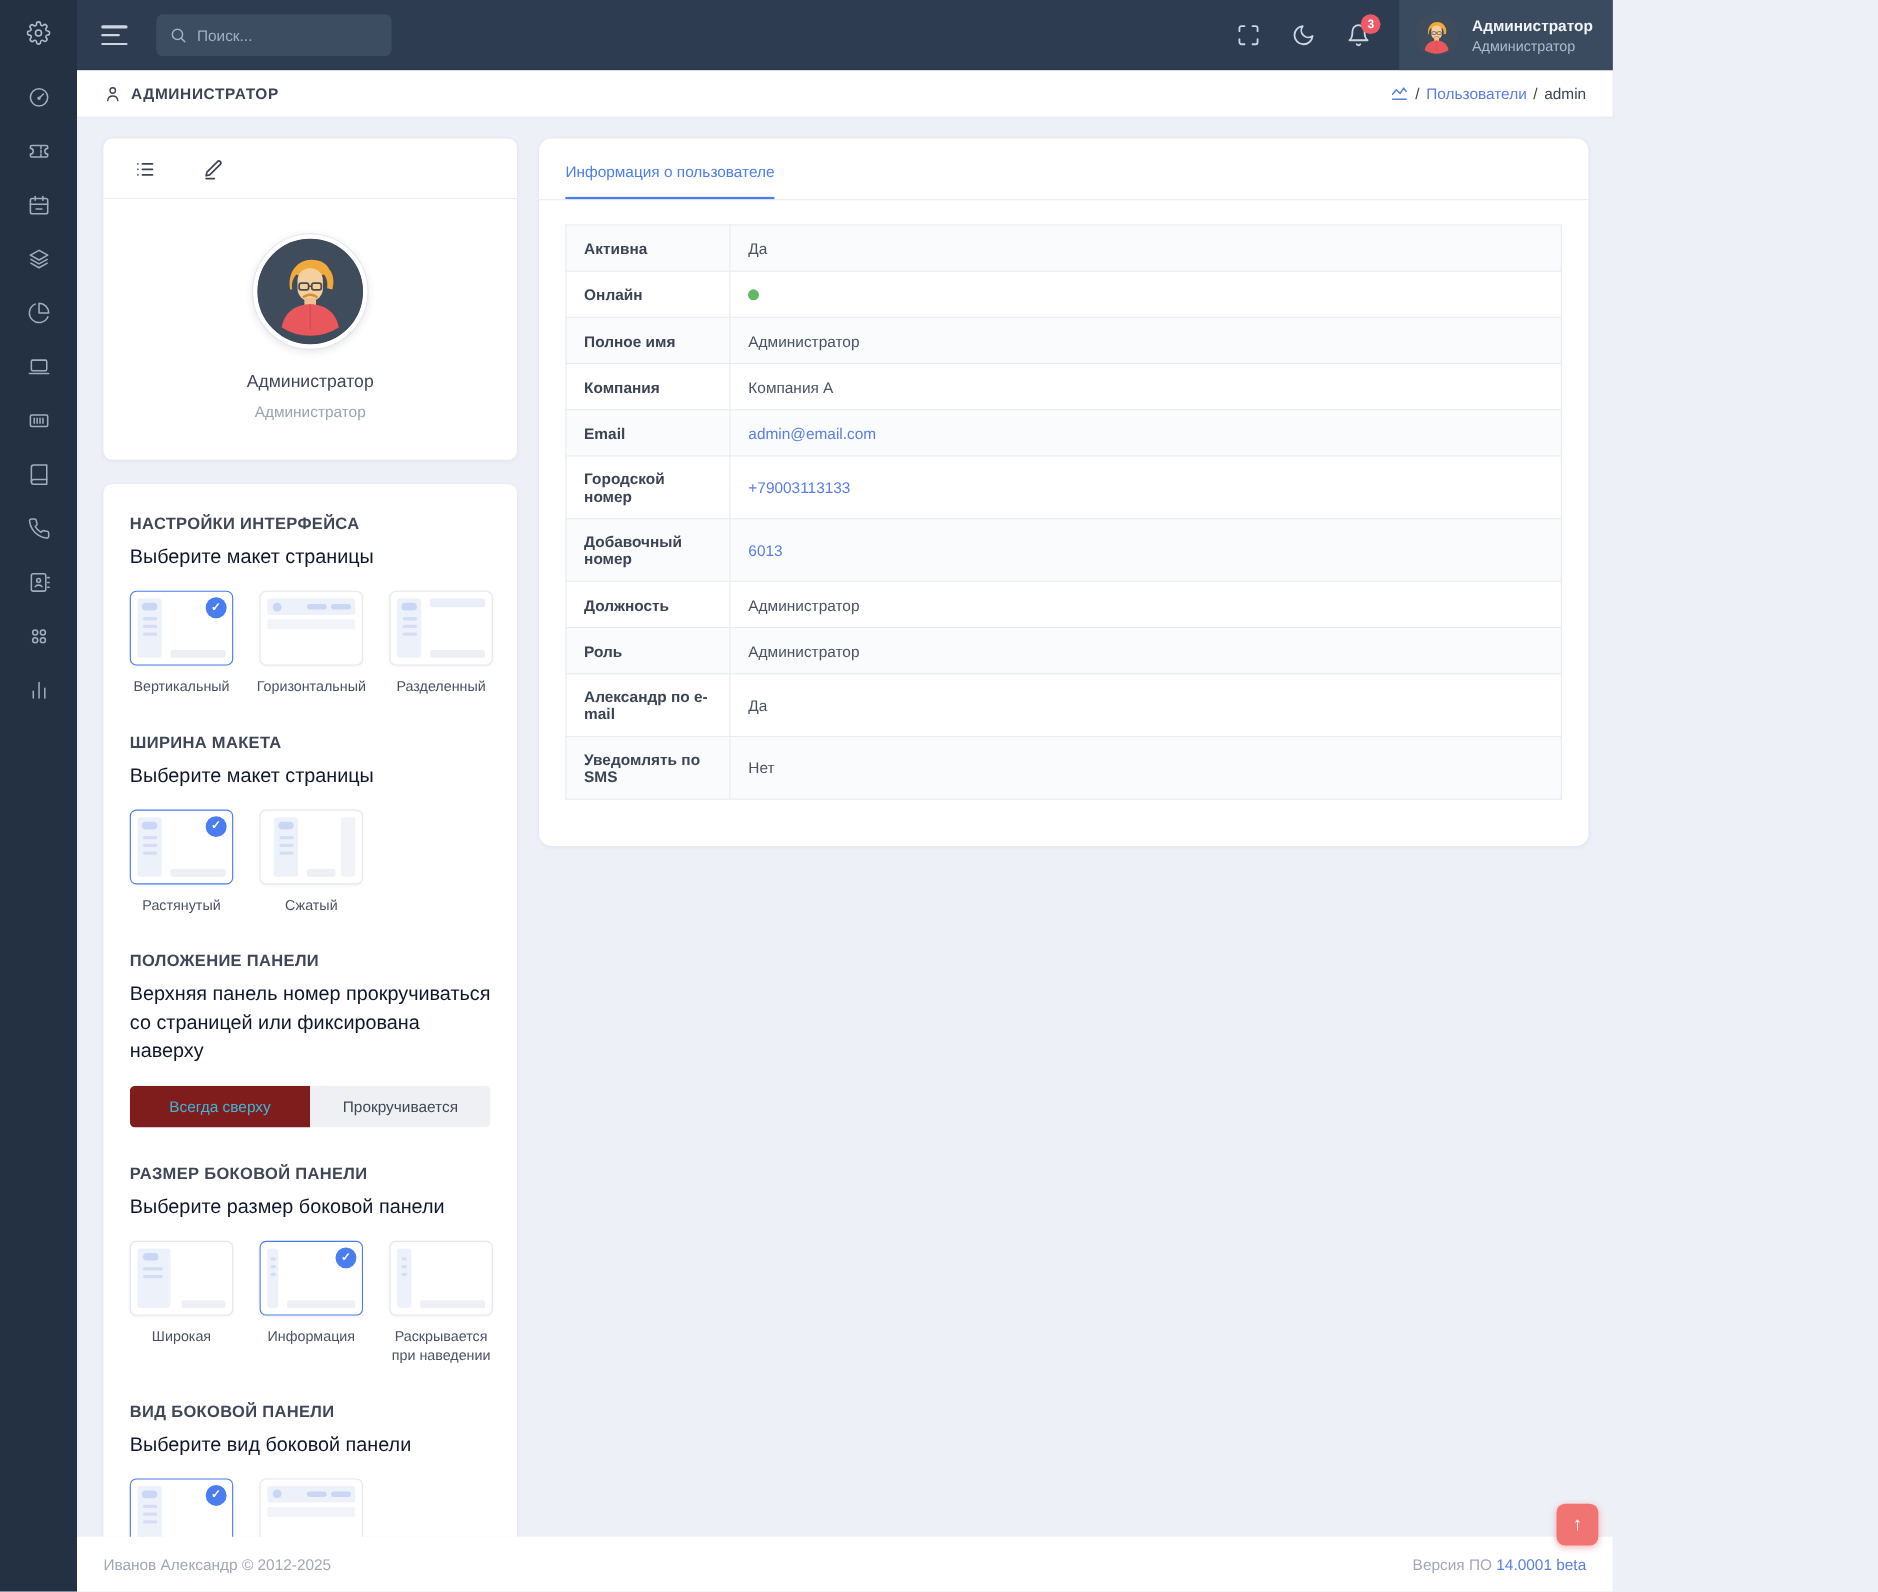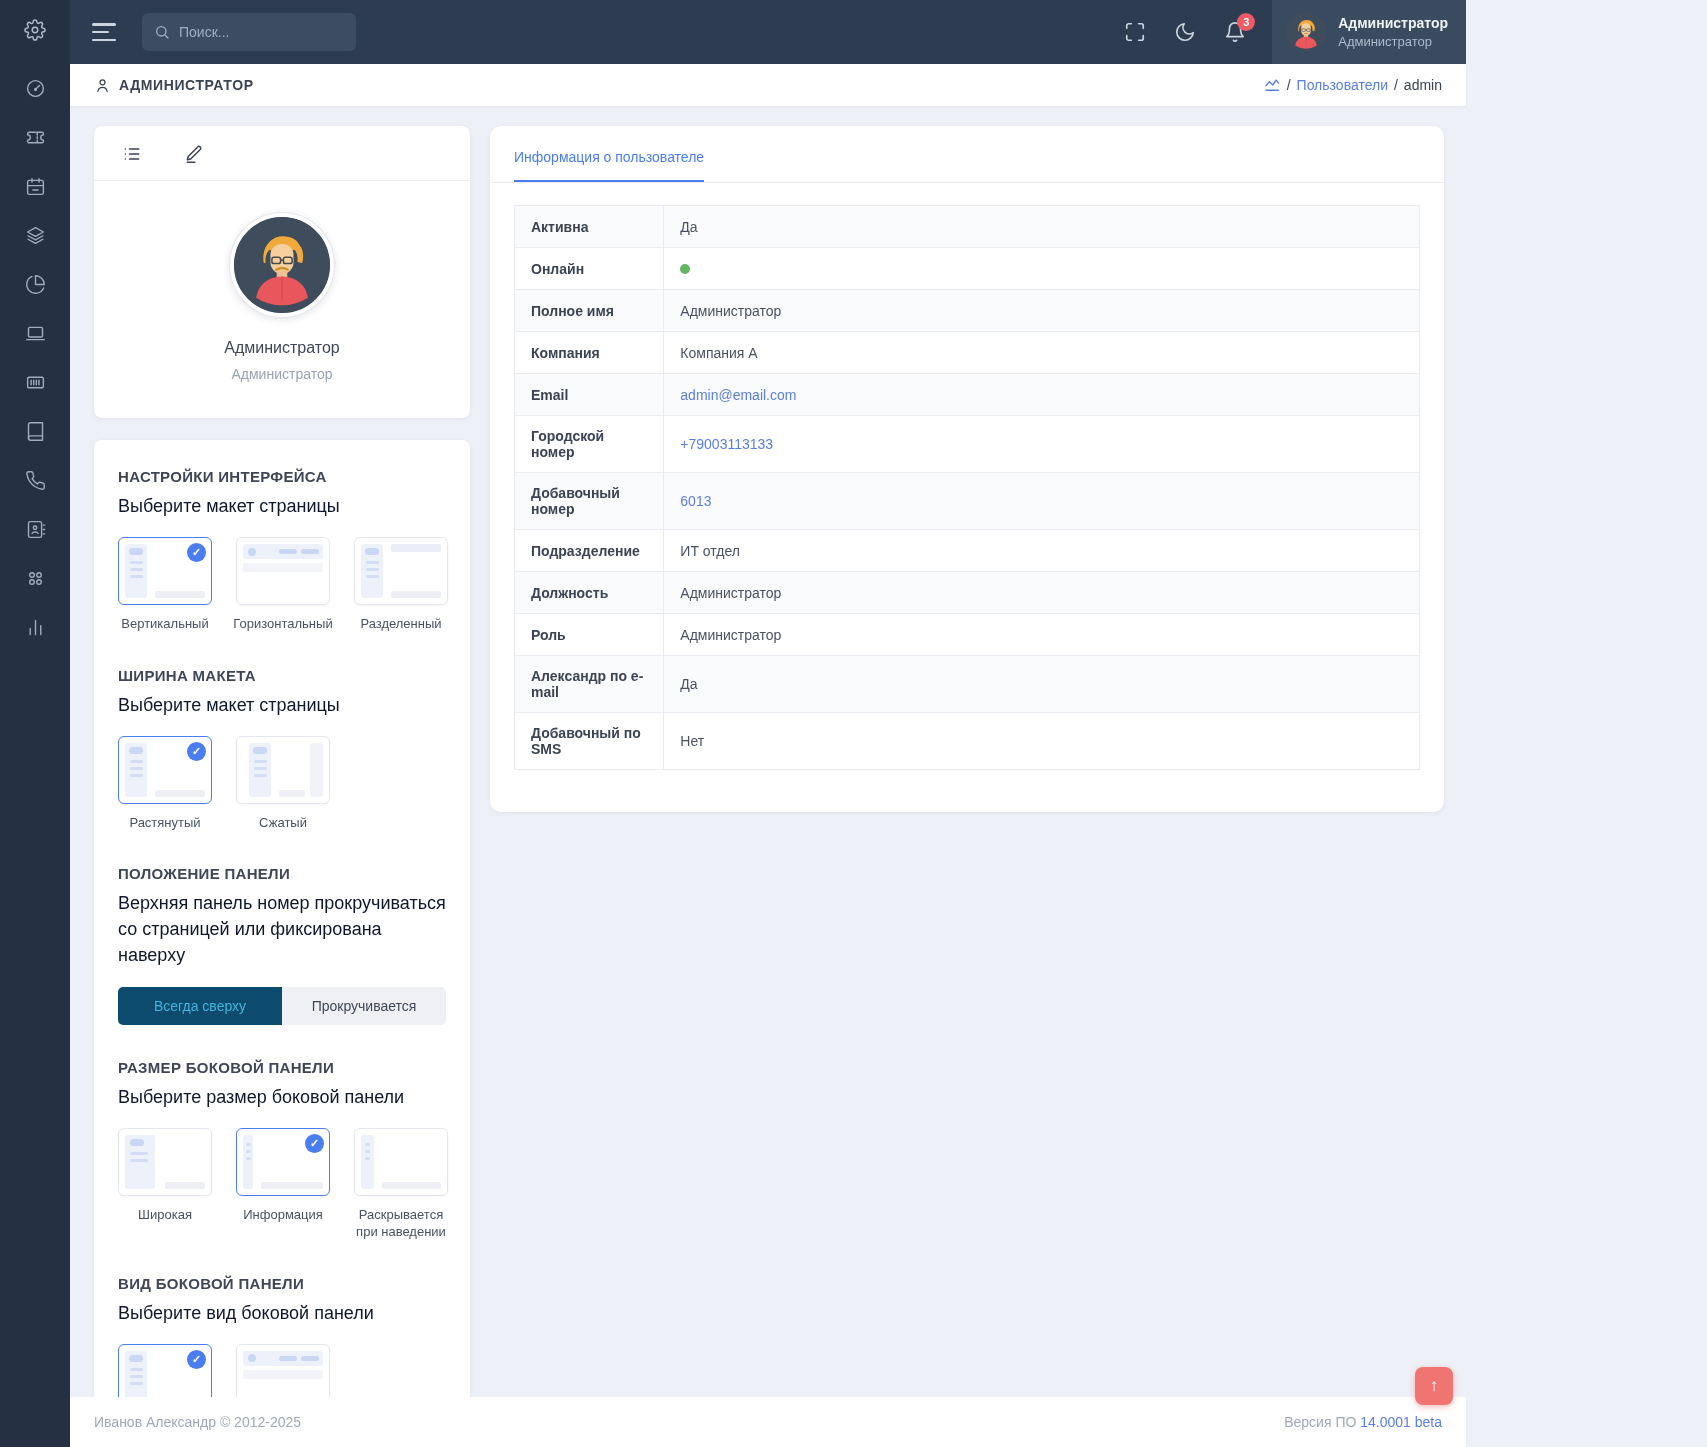--- a/index.html
+++ b/index.html
@@ -121,21 +121,21 @@
   .t-dot { position:absolute; left:5px; top:3.5px; width:8px; height:8px; border-radius:50%; background:#c9d7f5; }
   .t-p1 { position:absolute; right:26px; top:5px; width:18px; height:5px; border-radius:3px; background:#c9d7f5; }
   .t-p2 { position:absolute; right:4px; top:5px; width:18px; height:5px; border-radius:3px; background:#c9d7f5; }
   .t-top2 { position:absolute; top:25px; left:6px; right:6px; height:9px; background:#f2f4f9; border-radius:2px; }
   .t-topbar { position:absolute; left:36px; top:6px; right:6px; height:8px; background:#e9eef9; border-radius:2px; }
   .t-rightcol { position:absolute; right:6px; top:6px; bottom:6px; width:13px; background:#f1f3f8; border-radius:3px; }
   .thumb-label { margin-top:10px; font-size:13px; color:#4a5262; text-align:center; line-height:1.35; max-width:100px; }
 
   .segmented { display:flex; margin-top:18px; border-radius:5px; overflow:hidden; }
   .seg { flex:1; height:38px; display:flex; align-items:center; justify-content:center; font-size:14px; cursor:pointer; }
-  .seg.active { background:#0c4a6e; color:#3eb7da; }
+  .seg.active { background:#7f1d1d; color:#3eb7da; }
   .seg.normal { background:#eef0f3; color:#3f4757; }
 
   
   .info-card { padding-bottom:42px;border-radius:11px; }
   .tabbar { padding:22px 24px 0; border-bottom:1px solid #e9ebf1; }
   .tab-active { display:inline-block; font-size:14px; color:#4a7df0; padding-bottom:15px; border-bottom:2px solid #4a7df0; cursor:pointer; }
   .itable { width:calc(100% - 48px); margin:22px 24px 0; border:1px solid #e6e8ee; border-collapse:collapse; }
   .itable tr:nth-child(odd) { background:#fafbfc; }
   .itable td { border:1px solid #e9ebf0; font-size:14px; padding:12px 16px; height:42px; }
   .td-label { width:16.5%; font-weight:700; color:#3b4453; }
@@ -599,37 +599,33 @@
                 </tr>
             <tr>
                   <td class="td-label">Городской номер</td>
                   <td class="td-value"><span class="link">+79003113133</span></td>
                 </tr>
             <tr>
                   <td class="td-label">Добавочный номер</td>
                   <td class="td-value"><span class="link">6013</span></td>
                 </tr>
             <tr>
-                  <td class="td-label">Подразделение</td>
-                  <td class="td-value">ИТ отдел</td>
-                </tr>
-            <tr>
                   <td class="td-label">Должность</td>
                   <td class="td-value">Администратор</td>
                 </tr>
             <tr>
                   <td class="td-label">Роль</td>
                   <td class="td-value">Администратор</td>
                 </tr>
             <tr>
                   <td class="td-label">Александр по e-mail</td>
                   <td class="td-value">Да</td>
                 </tr>
             <tr>
-                  <td class="td-label">Добавочный по SMS</td>
+                  <td class="td-label">Уведомлять по SMS</td>
                   <td class="td-value">Нет</td>
                 </tr>
           </tbody>
             </table>
         </div>
       </div>
     </div>
 
     <footer class="footer">
       <span>Иванов Александр © 2012-2025</span>

